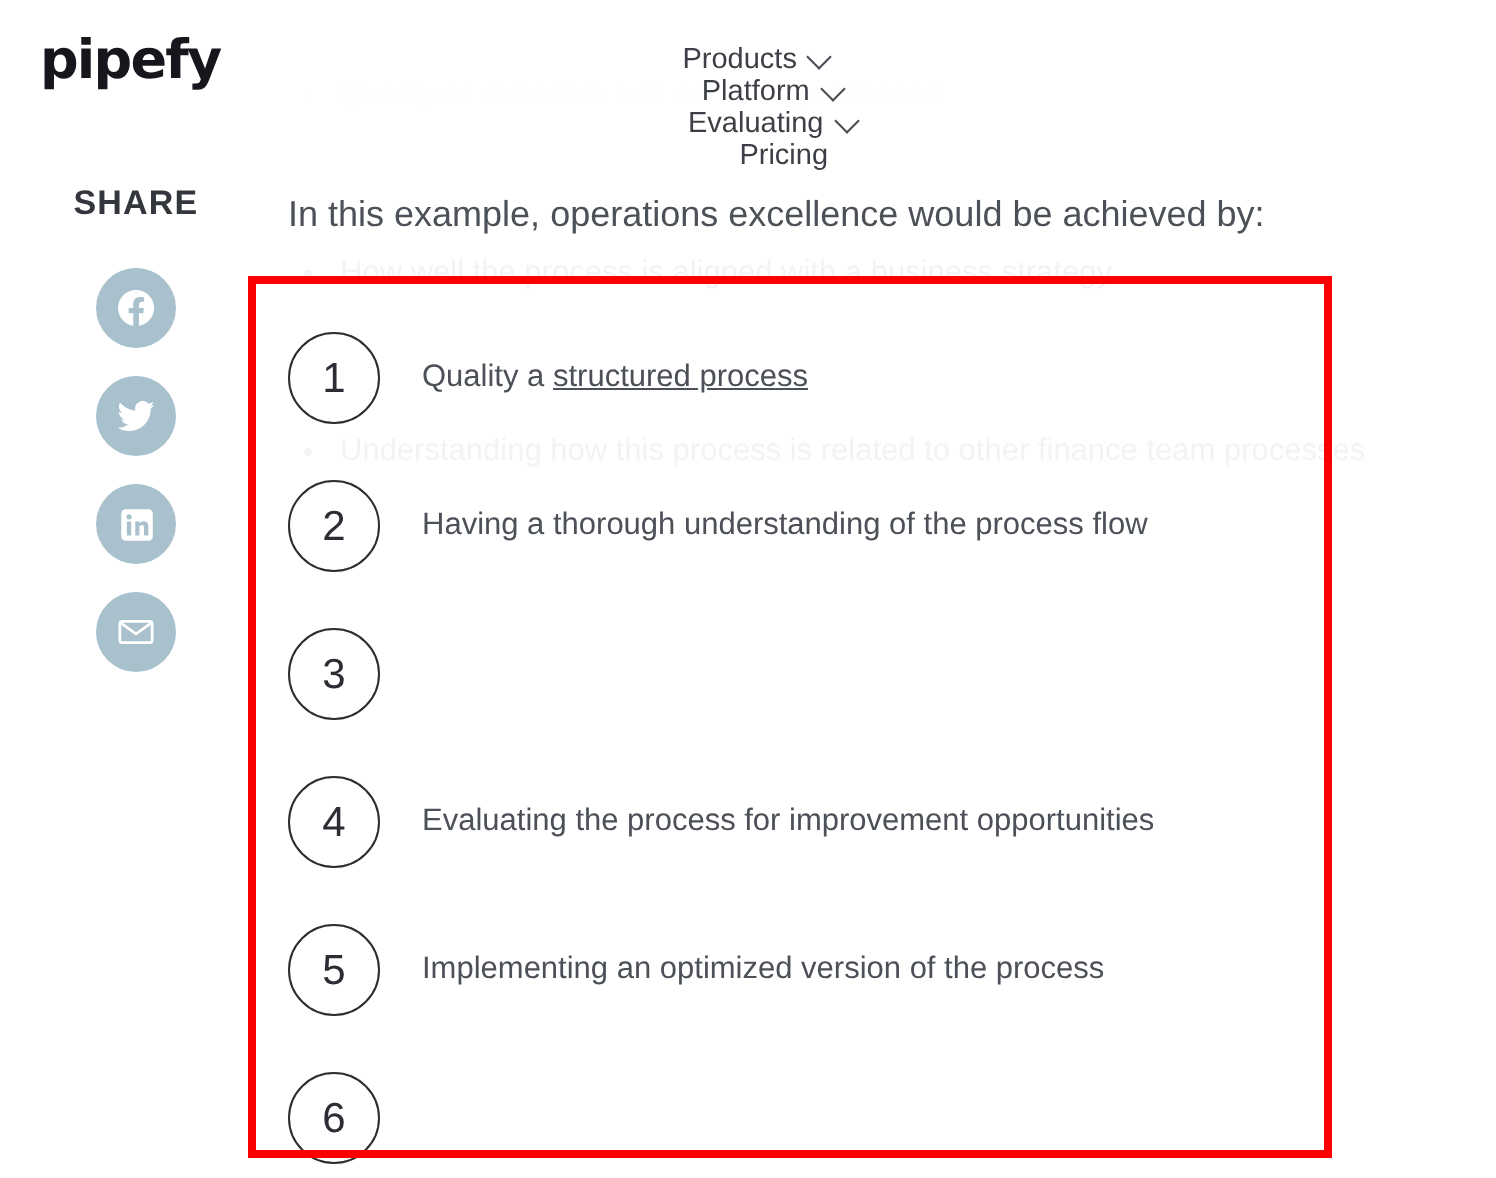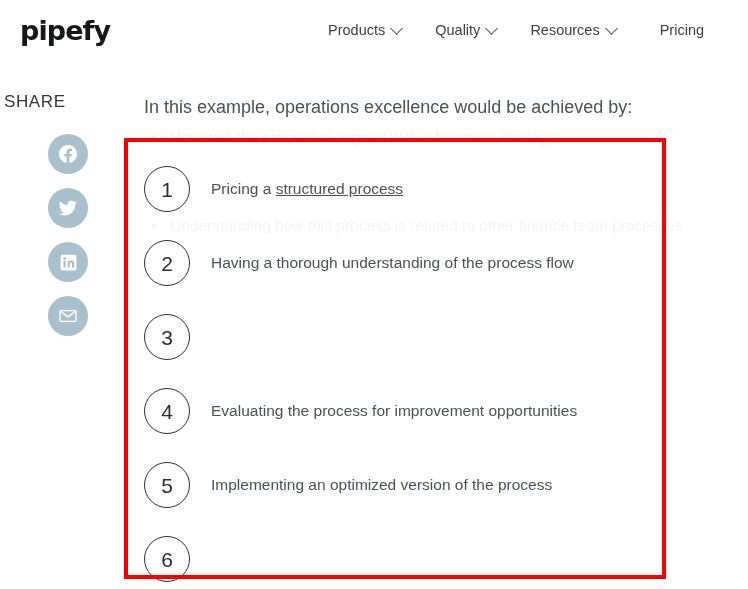--- a/index.html
+++ b/index.html
@@ -76,20 +76,21 @@
     font-family: "DejaVu Sans", sans-serif;
     user-select: none;
   }
   .nav {
     position: absolute;
     left: 328px;
     top: 22px;
     display: flex;
     align-items: center;
     gap: 0px;
+    flex-direction: column;
   }
   .nav-item {
     display: flex;
     align-items: center;
     gap: 7px;
     font-size: 14.5px;
     color: #3c3f45;
     padding: 0 16px;
     cursor: pointer;
     white-space: nowrap;
@@ -117,23 +118,23 @@
 
   
   .share-rail {
     position: absolute;
     left: 0;
     top: 92px;
     width: 132px;
     z-index: 4;
   }
   .share-label {
-    text-align: left;
+    text-align: center;
     font-size: 17px;
-    font-weight: normal;
+    font-weight: bold;
     letter-spacing: 0.6px;
     color: #33363c;
     margin-bottom: 22px;
     padding-left: 4px;
   }
   .share-icons {
     display: flex;
     flex-direction: column;
     align-items: center;
     gap: 14px;
@@ -233,25 +234,25 @@
 
 <header class="site-header">
   <div class="logo">pipefy</div>
 
   <nav class="nav">
     <div class="nav-item">
       <span>Products</span>
       <span class="chev"></span>
     </div>
     <div class="nav-item">
-      <span>Quality</span>
+      <span>Platform</span>
       <span class="chev"></span>
     </div>
     <div class="nav-item">
-      <span>Resources</span>
+      <span>Evaluating</span>
       <span class="chev"></span>
     </div>
     <div class="nav-item nav-pricing">
       <span>Pricing</span>
     </div>
   </nav>
 </header>
 
 <aside class="share-rail">
   <div class="share-label">SHARE</div>
@@ -290,21 +291,21 @@
 
 <main class="content">
   <p class="intro">In this example, operations excellence would be achieved by:</p>
 </main>
 
 <div class="steps-wrap">
   <ol class="steps">
 
     <li class="step">
       <div class="step-num">1</div>
-      <div class="step-text"><span>Pricing a </span><a href="#">structured process</a></div>
+      <div class="step-text"><span>Quality a </span><a href="#">structured process</a></div>
     </li>
 
     <li class="step">
       <div class="step-num">2</div>
       <div class="step-text">Having a thorough understanding of the process flow</div>
     </li>
 
     <li class="step">
       <div class="step-num">3</div>
     </li>

